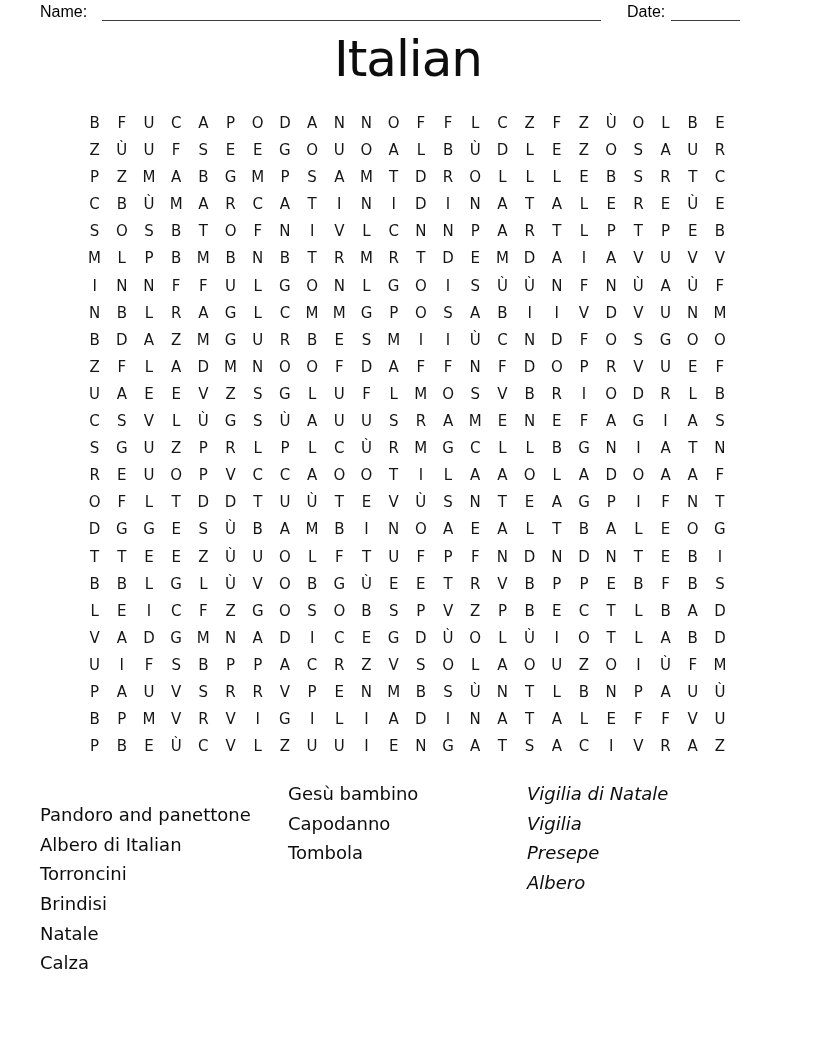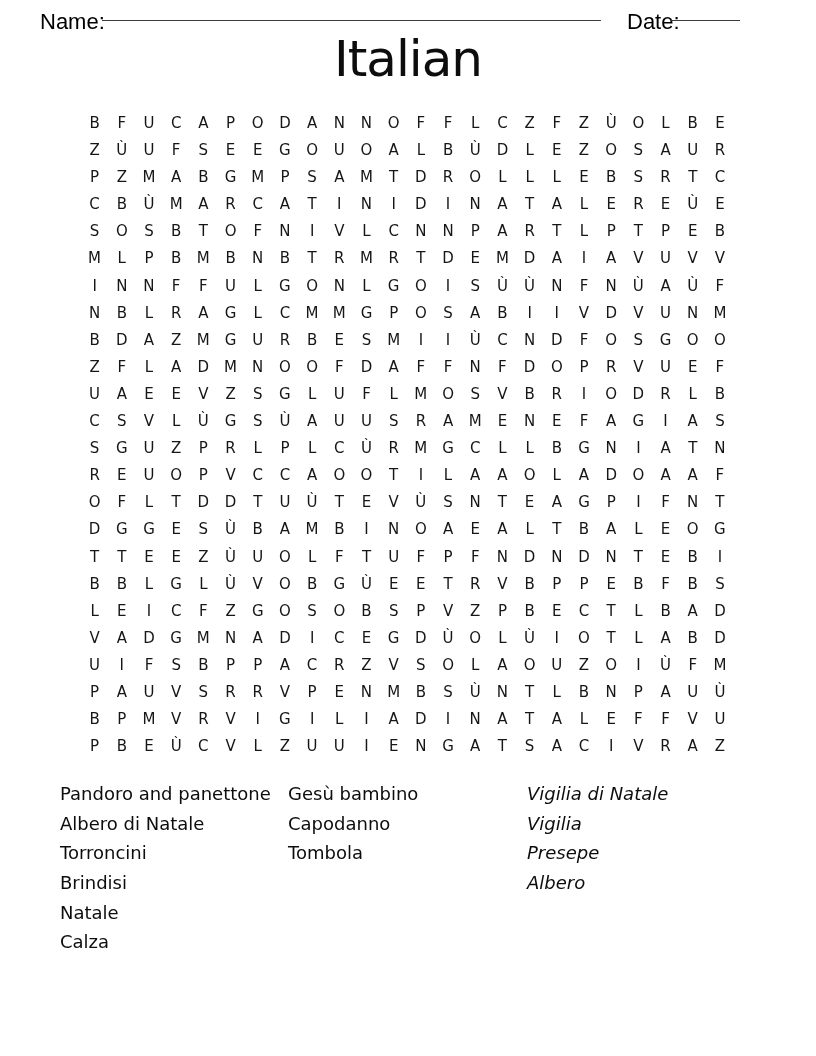--- a/index.html
+++ b/index.html
@@ -6,23 +6,23 @@
   body {
     width: 816px; height: 1056px;
     background: #ffffff;
     position: relative;
     font-family: "DejaVu Sans", sans-serif;
     color: #111;
     overflow: hidden;
   }
   
   .hdr-label {
-    position: absolute; top: 9px;
+    position: absolute; top: 3px;
     font-family: "Liberation Sans", sans-serif;
-    font-size: 22px; color: #000;
+    font-size: 16px; color: #000;
     white-space: nowrap;
   }
   .name-label { left: 40px; }
   .date-label { left: 627px; }
   .blank-line {
     position: absolute; top: 0; height: 20px;
     border-bottom: 1.6px solid #3c3c3c;
   }
   .name-line { left: 102px; width: 499px; }
   .date-line { left: 671px; width: 69px; }
@@ -46,21 +46,21 @@
     text-align: center;
     font-size: 15px; color: #161616;
   }
 
   
   .words {
     position: absolute; top: 779px; left: 0; width: 816px;
     font-size: 18px; color: #0d0d0d;
   }
   .w-col { position: absolute; top: 0; }
-  .w-col-0 { left: 60px; }
+  .w-col-0 { left: 40px; margin-top: 21px; }
   .w-col-1 { left: 288px; }
   .w-col-2 { left: 527px; font-style: italic; }
   .w-item { height: 29.7px; line-height: 29.7px; white-space: nowrap; }
 </style>
 </head>
 <body>
 
 <span class="hdr-label name-label">Name:</span>
 <span class="blank-line name-line"></span>
 <span class="hdr-label date-label">Date:</span>
@@ -691,21 +691,21 @@
       <span class="g-cell">V</span>
       <span class="g-cell">R</span>
       <span class="g-cell">A</span>
       <span class="g-cell">Z</span>
     </div>
   </div>
 
 <div class="words">
     <div class="w-col w-col-0">
       <div class="w-item">Pandoro and panettone</div>
-      <div class="w-item">Albero di Natale</div>
+      <div class="w-item">Albero di Italian</div>
       <div class="w-item">Torroncini</div>
       <div class="w-item">Brindisi</div>
       <div class="w-item">Natale</div>
       <div class="w-item">Calza</div>
     </div>
     <div class="w-col w-col-1">
       <div class="w-item">Gesù bambino</div>
       <div class="w-item">Capodanno</div>
       <div class="w-item">Tombola</div>
     </div>

